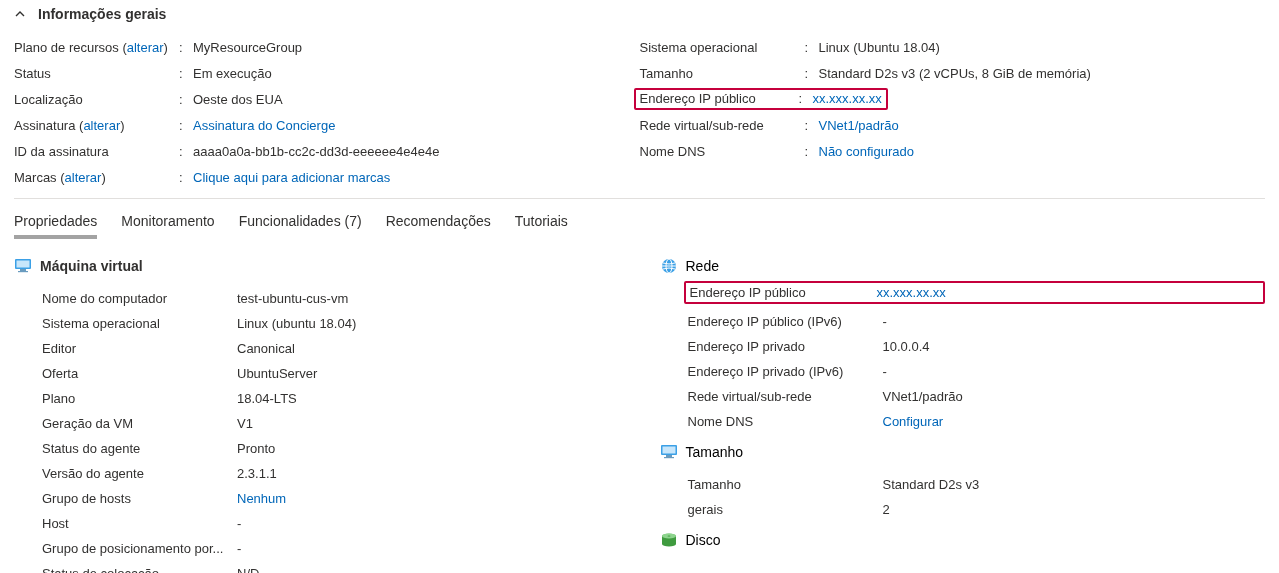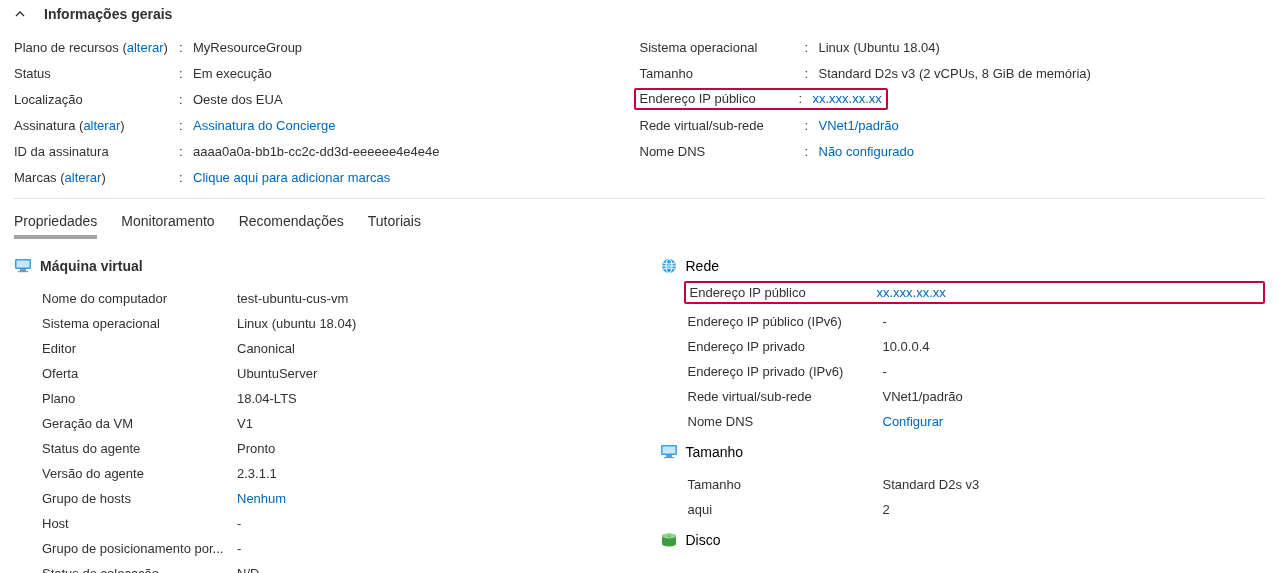--- a/index.html
+++ b/index.html
@@ -6,21 +6,21 @@
   html, body {
     margin: 0; padding: 0;
     font-family: "Segoe UI", Tahoma, Geneva, sans-serif;
     font-size: 13px;
     color: #323130;
     background: #fff;
     width: 1279px;
   }
   .page { padding: 6px 14px 20px 14px; }
   .section-title {
-    display: flex; align-items: center; gap: 18px;
+    display: flex; align-items: center; gap: 12px;
     font-size: 14px; font-weight: 600; color: #323130;
     margin-bottom: 12px;
   }
   .chevron { width: 12px; height: 12px; display: inline-flex; align-items: center; justify-content: center; color:#323130; }
   .essentials { display: flex; }
   .col { flex: 1; }
   .row { display: flex; align-items: center; min-height: 26px; font-size: 13px; }
   .row .label { width: 165px; color: #323130; }
   .row .colon { width: 14px; color: #323130; }
   .row .value { flex: 1; color: #323130; }
@@ -158,20 +158,21 @@
     </div>
 
   </div>
 </div>
 
 <div class="divider"></div>
 
 <div class="tabs">
   <div class="tab active">Propriedades</div>
   <div class="tab">Monitoramento</div>
+  <div class="tab">Funcionalidades (7)</div>
   <div class="tab">Recomendações</div>
   <div class="tab">Tutoriais</div>
 </div>
 
 <div class="props">
 
   <div class="props-col">
     <div class="prop-header">
       <span class="icon-box">
         <svg width="18" height="18" viewBox="0 0 18 18">
@@ -286,21 +287,21 @@
           <rect x="4" y="14" width="10" height="1.2" fill="#699bbf"></rect>
         </svg>
       </span>
       <span class="hlink">Tamanho</span>
     </div>
     <div class="prop-row">
       <span class="plabel">Tamanho</span>
       <span class="pvalue">Standard D2s v3</span>
     </div>
     <div class="prop-row">
-      <span class="plabel">aqui</span>
+      <span class="plabel">gerais</span>
       <span class="pvalue">2</span>
     </div>
 
     <div class="spacer-h"></div>
 
     <div class="prop-header">
       <span class="icon-box">
         <svg width="18" height="18" viewBox="0 0 18 18">
           <ellipse cx="9" cy="5" rx="7" ry="2.5" fill="#6fc26f"></ellipse>
           <path d="M2 5 L2 13 A7 2.5 0 0 0 16 13 L16 5" fill="#3f9b3f"></path>

